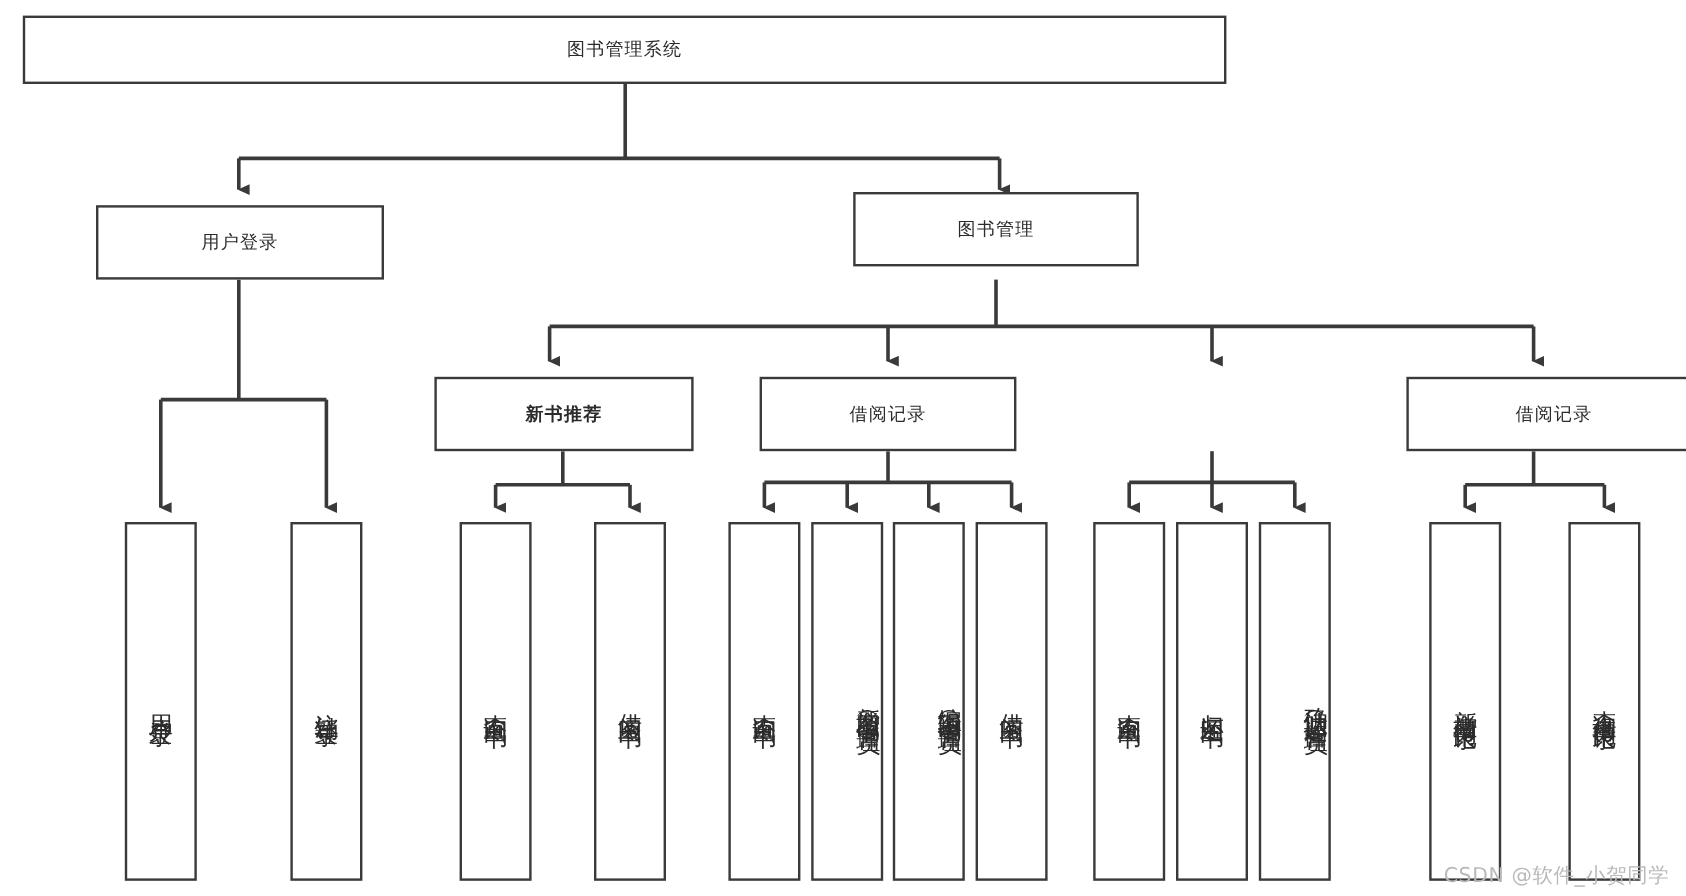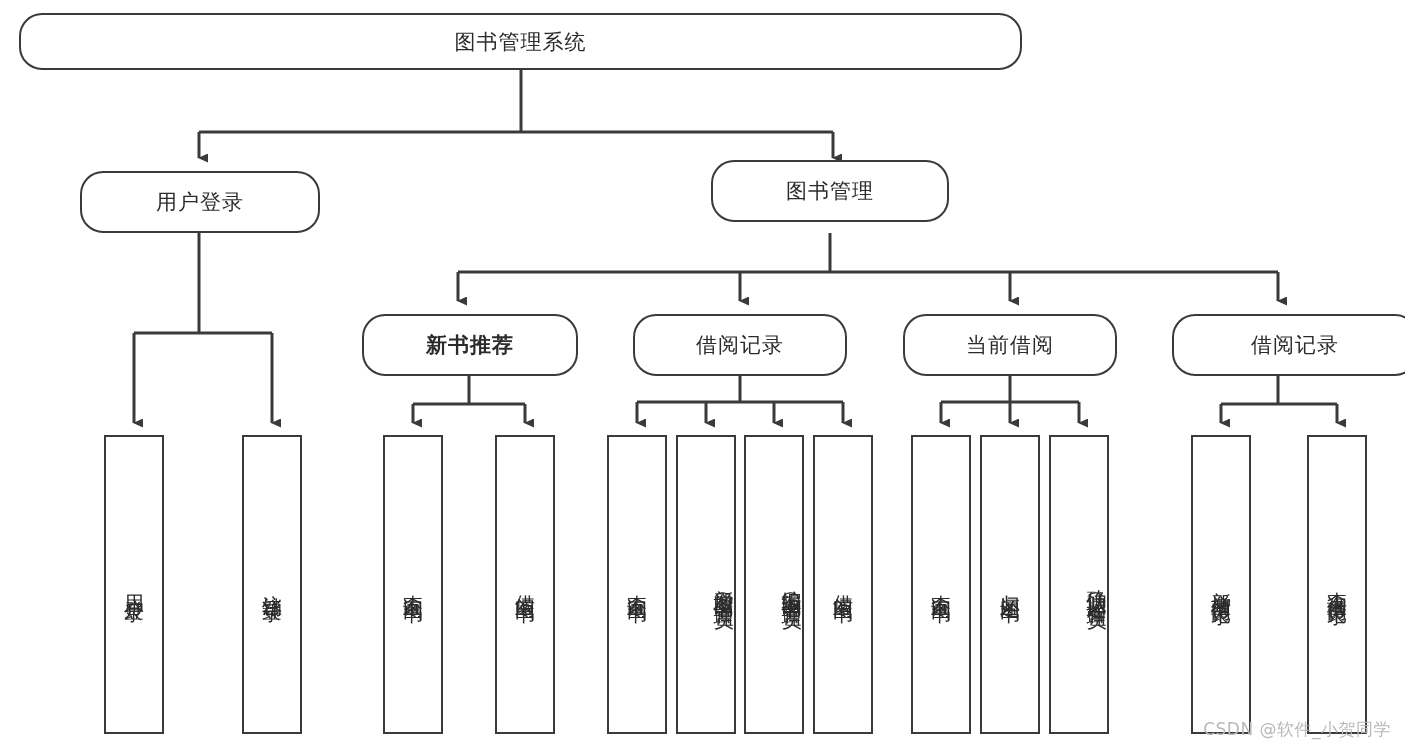--- a/index.html
+++ b/index.html
@@ -31,23 +31,22 @@
     position: absolute;
     box-sizing: border-box;
     border: 2.5px solid #3a3a3a;
     background: #ffffff;
     display: flex;
     align-items: center;
     justify-content: center;
     color: #2b2b2b;
   }
   .node.horiz {
-    font-size: 21px;
+    font-size: 15px;
     letter-spacing: 1px;
-    border-radius: 23px;
   }
   .node.vert {
     writing-mode: vertical-rl;
     text-orientation: upright;
     font-size: 20px;
     letter-spacing: 3px;
     align-items: flex-start;
     justify-content: center;
     padding-top: 6px;
     line-height: 1.05;
@@ -134,23 +133,20 @@
   <div class="node horiz" style="left:711px;top:160px;width:238px;height:62px;">
     <span class="node-label">图书管理</span>
   </div>
 
   <div class="node horiz" style="left:362px;top:314px;width:216px;height:62px;font-weight:bold;">
     <span class="node-label">新书推荐</span>
   </div>
   <div class="node horiz" style="left:633px;top:314px;width:214px;height:62px;">
     <span class="node-label">借阅记录</span>
   </div>
-  <div class="node horiz" style="left:903px;top:314px;width:214px;height:62px;">
-    <span class="node-label">当前借阅</span>
-  </div>
   <div class="node horiz" style="left:1172px;top:314px;width:246px;height:62px;">
     <span class="node-label">借阅记录</span>
   </div>
 
   <div class="node vert mid" style="left:104px;top:435px;width:60px;height:299px;">
     <span class="node-label">用户登录</span>
   </div>
   <div class="node vert mid" style="left:242px;top:435px;width:60px;height:299px;">
     <span class="node-label">注销登录</span>
   </div>

